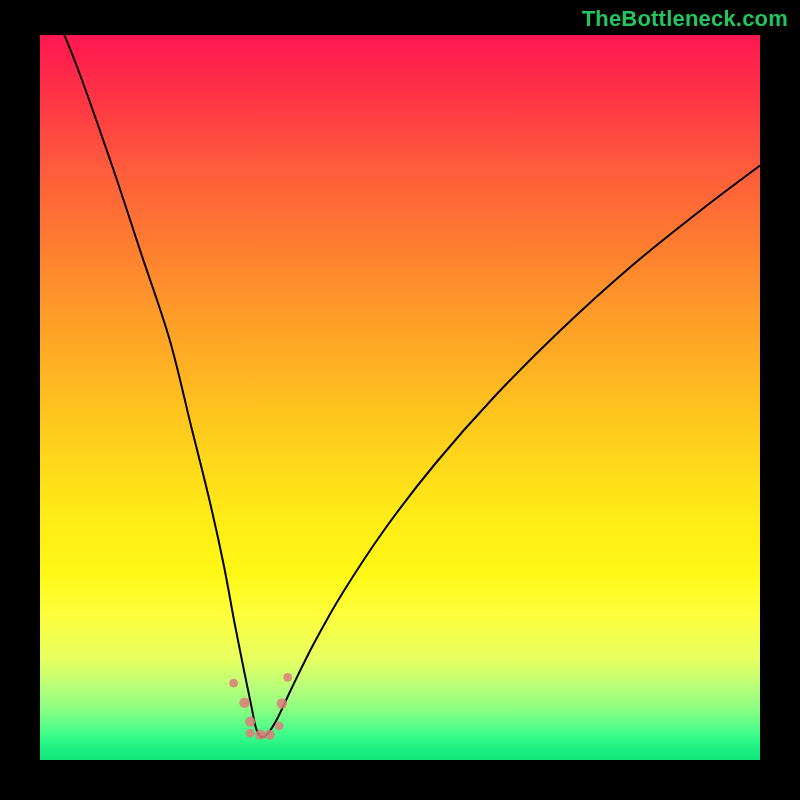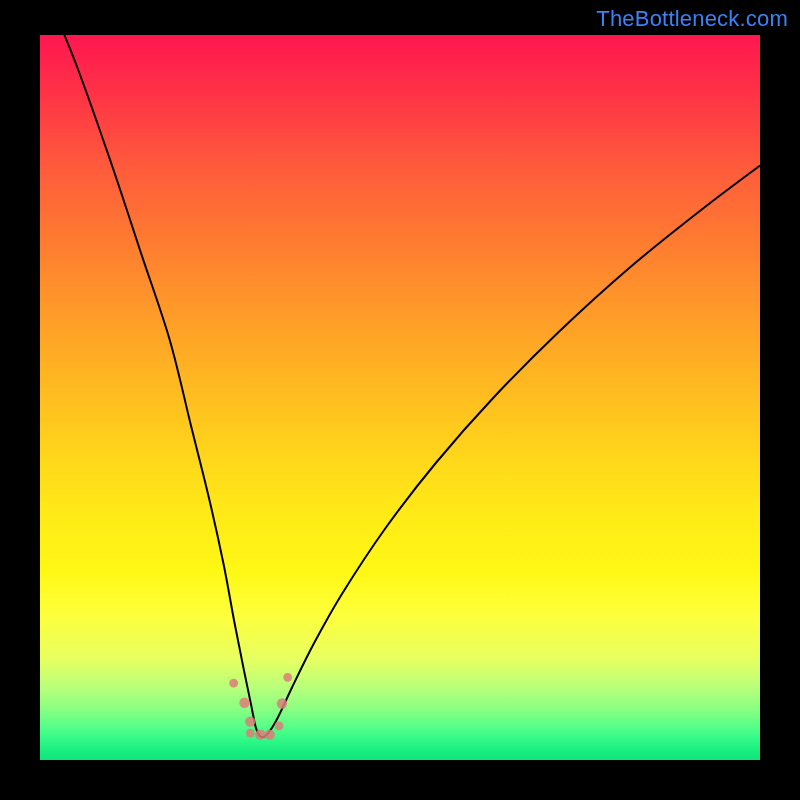--- a/index.html
+++ b/index.html
@@ -9,22 +9,22 @@
     width: 800px;
     height: 800px;
     background: #000;
   }
   .watermark {
     position: absolute;
     top: 6px;
     right: 12px;
     font-family: Arial, Helvetica, sans-serif;
     font-size: 22px;
-    font-weight: 400;
-    color: #3b82f6;
+    font-weight: 700;
+    color: #22c55e;
     letter-spacing: 0.2px;
     z-index: 3;
   }
   .plot-area {
     position: absolute;
     left: 40px;
     top: 35px;
     width: 720px;
     height: 725px;
     background: linear-gradient(

